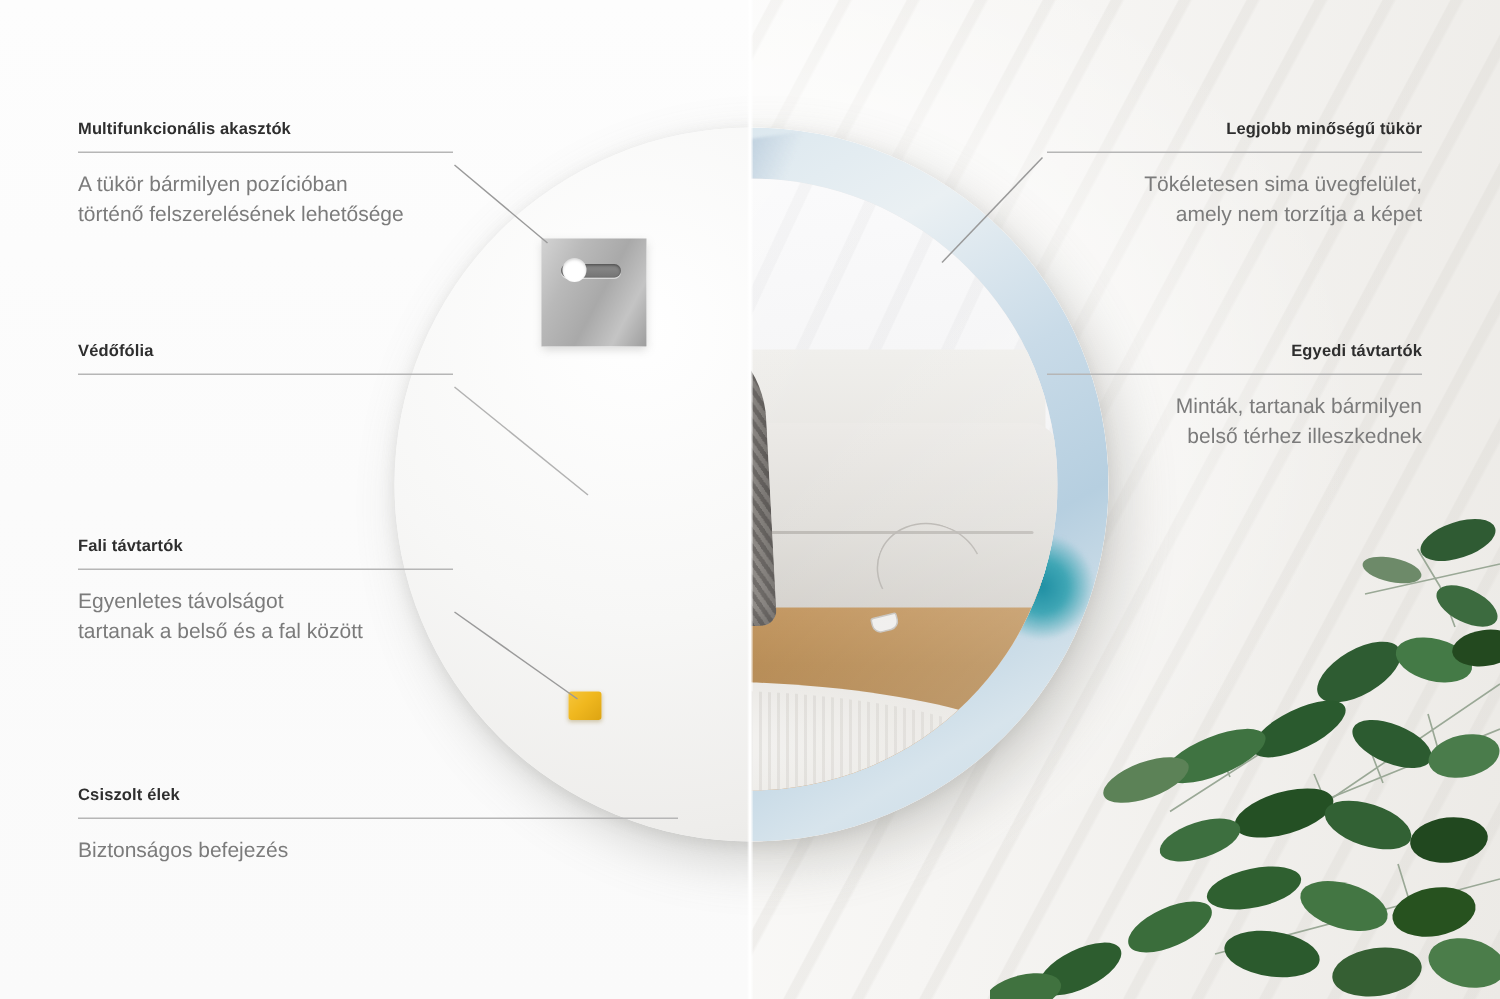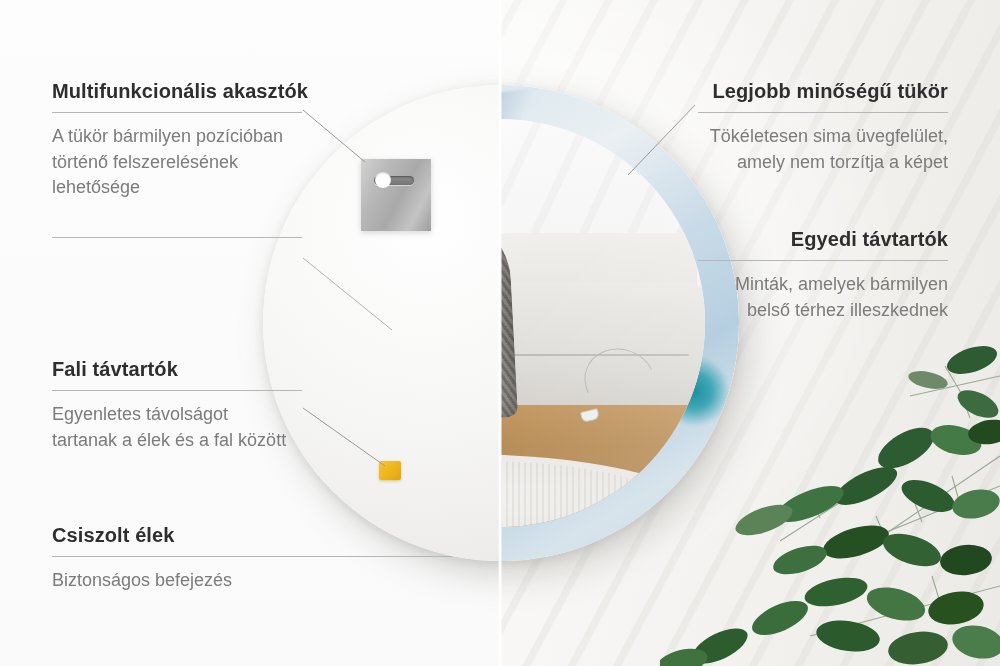--- a/index.html
+++ b/index.html
@@ -250,33 +250,33 @@
     width: 22px; height: 19px;
     background: linear-gradient(135deg,#f6c53c 0%, #f0b81f 45%, #dda412 100%);
     border-radius: 2px;
     box-shadow: 0 1px 3px rgba(140,110,20,.35);
     z-index: 14;
   }
 
   
   .callout { position: absolute; z-index: 30; }
   .callout .title {
-    font-size: 20px;
+    font-size: 11px;
     font-weight: bold;
     color: #2e2e2e;
     letter-spacing: .1px;
     white-space: nowrap;
   }
   .callout .rule {
     height: 1px;
     background: #b6b6b6;
     margin: 9px 0 11px 0;
   }
   .callout .desc {
-    font-size: 18px;
+    font-size: 14px;
     line-height: 1.42;
     color: #7b7b7b;
     white-space: pre-line;
   }
   .callout.left { text-align: left; }
   .callout.right { text-align: right; }
 
   
   .leaders {
     position: absolute; inset: 0;
@@ -349,47 +349,48 @@
   </svg>
 
   <div class="callout left" style="left:52px; top:80px; width:250px;">
     <div class="title">Multifunkcionális akasztók</div>
     <div class="rule"></div>
     <div class="desc">A tükör bármilyen pozícióban
 történő felszerelésének lehetősége</div>
   </div>
 
   <div class="callout left" style="left:52px; top:228px; width:250px;">
+    <div class="title">Védőfólia</div>
     <div class="rule"></div>
   </div>
 
   <div class="callout left" style="left:52px; top:358px; width:250px;">
     <div class="title">Fali távtartók</div>
     <div class="rule"></div>
     <div class="desc">Egyenletes távolságot
-tartanak a élek és a fal között</div>
+tartanak a belső és a fal között</div>
   </div>
 
   <div class="callout left" style="left:52px; top:524px; width:400px;">
     <div class="title">Csiszolt élek</div>
     <div class="rule"></div>
     <div class="desc">Biztonságos befejezés</div>
   </div>
 
   <div class="callout right" style="left:698px; top:80px; width:250px;">
     <div class="title">Legjobb minőségű tükör</div>
     <div class="rule"></div>
     <div class="desc">Tökéletesen sima üvegfelület,
 amely nem torzítja a képet</div>
   </div>
 
   <div class="callout right" style="left:698px; top:228px; width:250px;">
     <div class="title">Egyedi távtartók</div>
     <div class="rule"></div>
-    <div class="desc">Minták, amelyek bármilyen
+    <div class="desc">Minták, tartanak bármilyen
 belső térhez illeszkednek</div>
   </div>
 
   <svg style="position:absolute; right:0; bottom:0; width:340px; height:330px; z-index:40;" viewBox="0 0 340 330">
     <g stroke="#9aa896" stroke-width="1.1" fill="none">
       <path d="M340 40 L250 60 M300 55 L285 30 M300 55 L310 82"></path>
       <path d="M340 150 L180 215 M300 168 L292 140 M262 186 L252 160 M226 204 L216 180"></path>
       <path d="M340 250 L150 300 M280 266 L272 240 M238 278 L230 252"></path>
       <path d="M190 160 L120 205 M160 182 L150 158"></path>
       <path d="M340 120 L215 205"></path>

